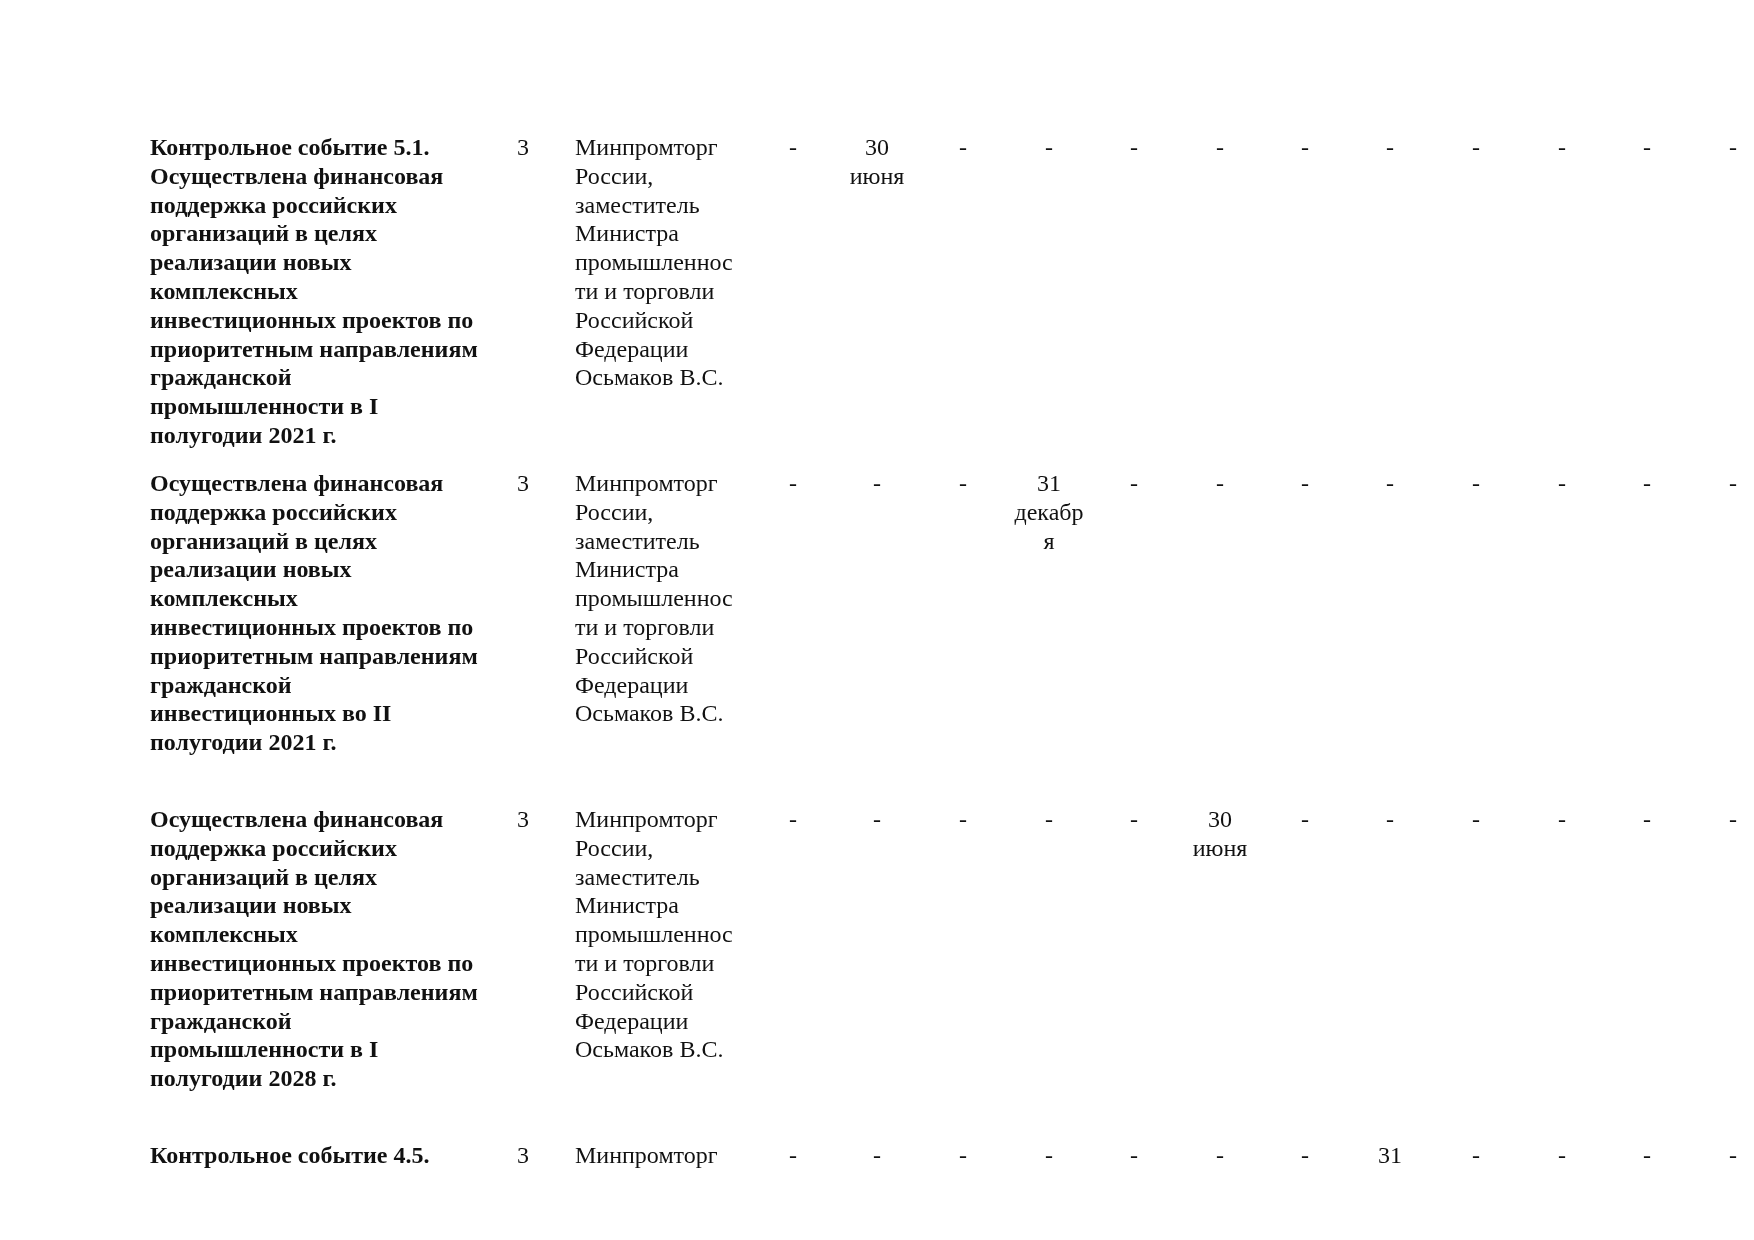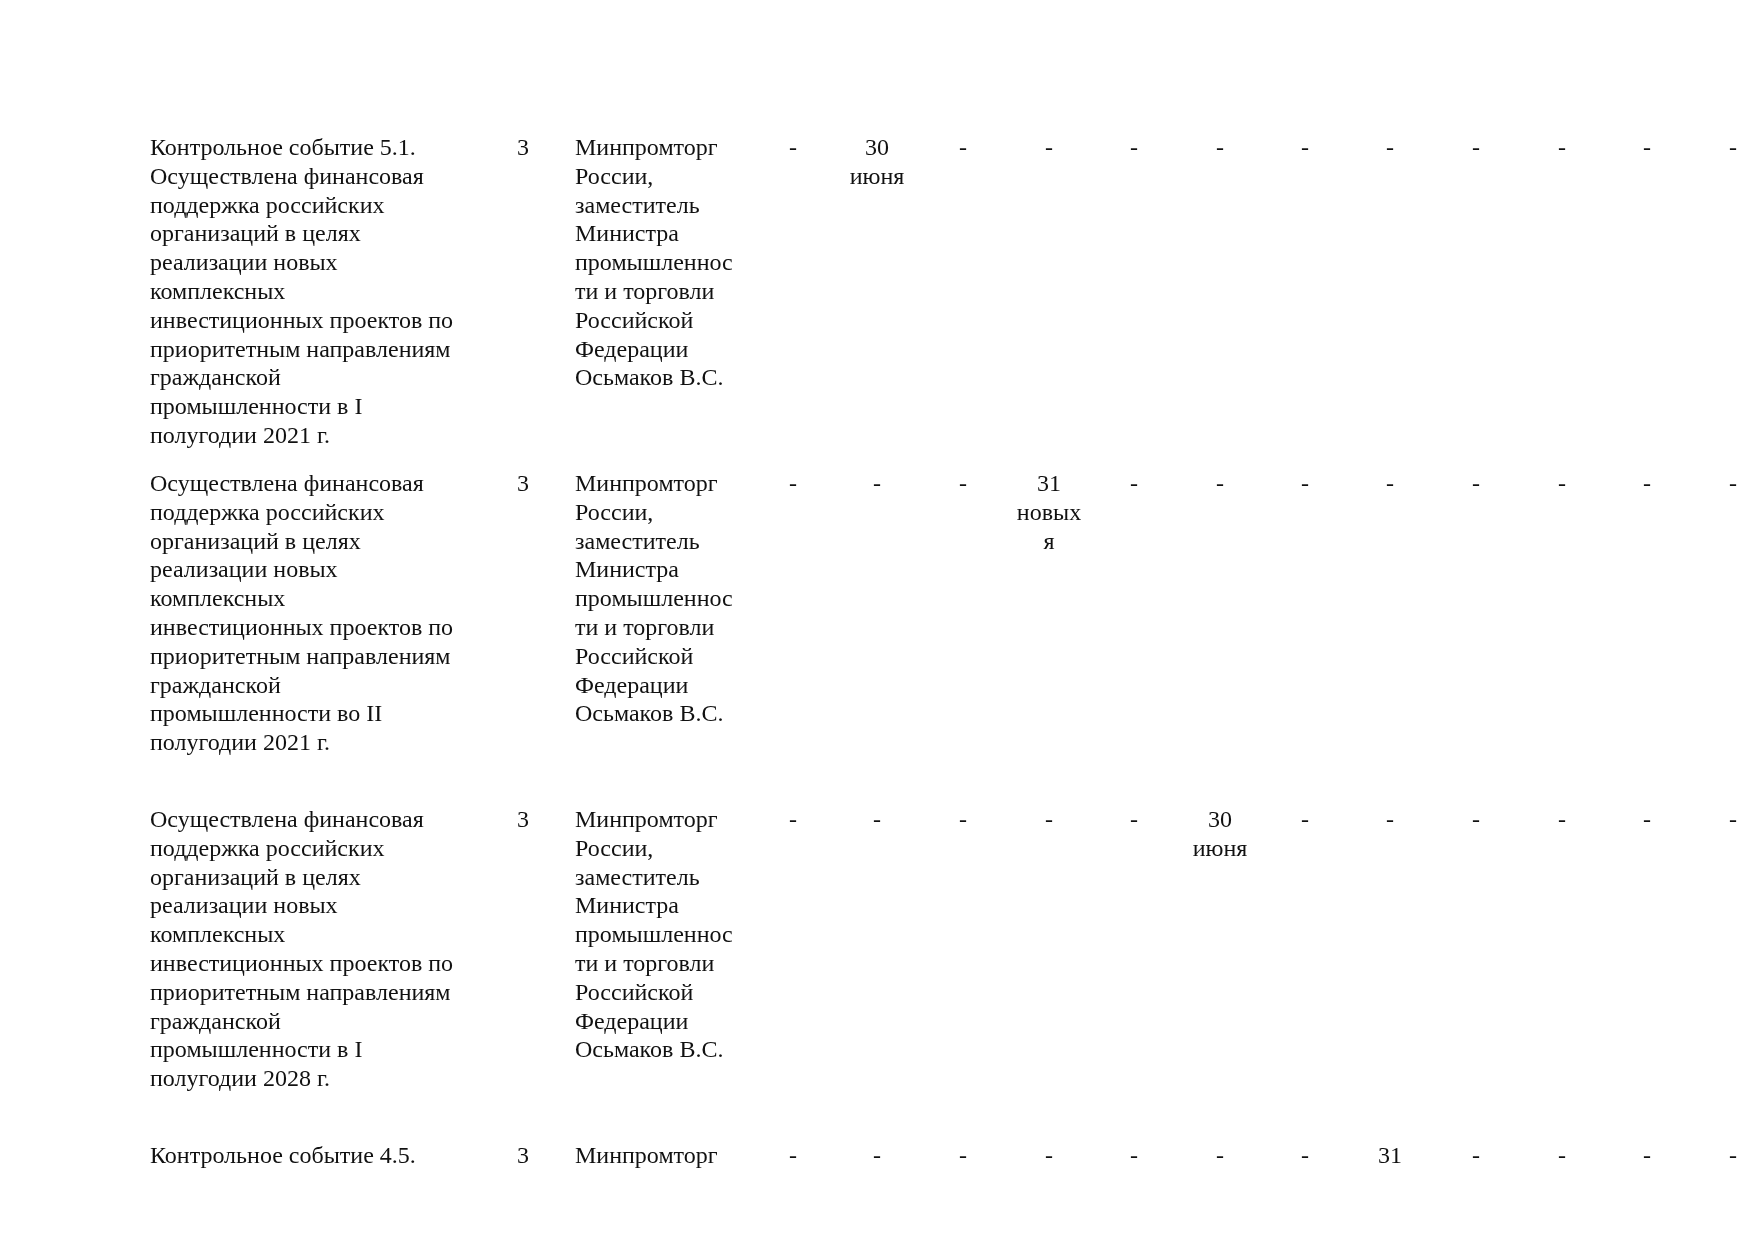--- a/index.html
+++ b/index.html
@@ -8,21 +8,21 @@
     font-family: "Liberation Serif", "DejaVu Serif", serif;
     color: #111111;
     font-size: 24px;
   }
   .row {
     position: absolute; left: 0; width: 1754px;
   }
   .cell {
     position: absolute; top: 0; line-height: 28.8px;
   }
-  .event { left: 150px; width: 330px; }
+  .event { left: 150px; width: 330px; font-weight: bold; }
   .level { left: 513px; width: 20px; text-align: center; }
   .resp { left: 575px; width: 180px; word-break: break-all; }
   .sched {
     width: 84px; text-align: center; word-break: break-all;
   }
 </style>
 </head>
 <body>
 
 <div id="doc">
@@ -93,21 +93,21 @@
     <div class="row" style="top: 469px;">
       <div class="cell event">
         <div>Осуществлена финансовая</div>
         <div>поддержка российских</div>
         <div>организаций в целях</div>
         <div>реализации новых</div>
         <div>комплексных</div>
         <div>инвестиционных проектов по</div>
         <div>приоритетным направлениям</div>
         <div>гражданской</div>
-        <div>промышленности во II</div>
+        <div>инвестиционных во II</div>
         <div>полугодии 2021 г.</div>
       </div>
       <div class="cell level">3</div>
       <div class="cell resp">
         <div>Минпромторг</div>
         <div>России,</div>
         <div>заместитель</div>
         <div>Министра</div>
         <div>промышленнос</div>
         <div>ти и торговли</div>
@@ -119,21 +119,21 @@
         <div>-</div>
       </div>
       <div class="cell sched" style="left: 835px;">
         <div>-</div>
       </div>
       <div class="cell sched" style="left: 921px;">
         <div>-</div>
       </div>
       <div class="cell sched" style="left: 1007px;">
         <div>31</div>
-        <div>новых</div>
+        <div>декабр</div>
         <div>я</div>
       </div>
       <div class="cell sched" style="left: 1092px;">
         <div>-</div>
       </div>
       <div class="cell sched" style="left: 1178px;">
         <div>-</div>
       </div>
       <div class="cell sched" style="left: 1263px;">
         <div>-</div>

